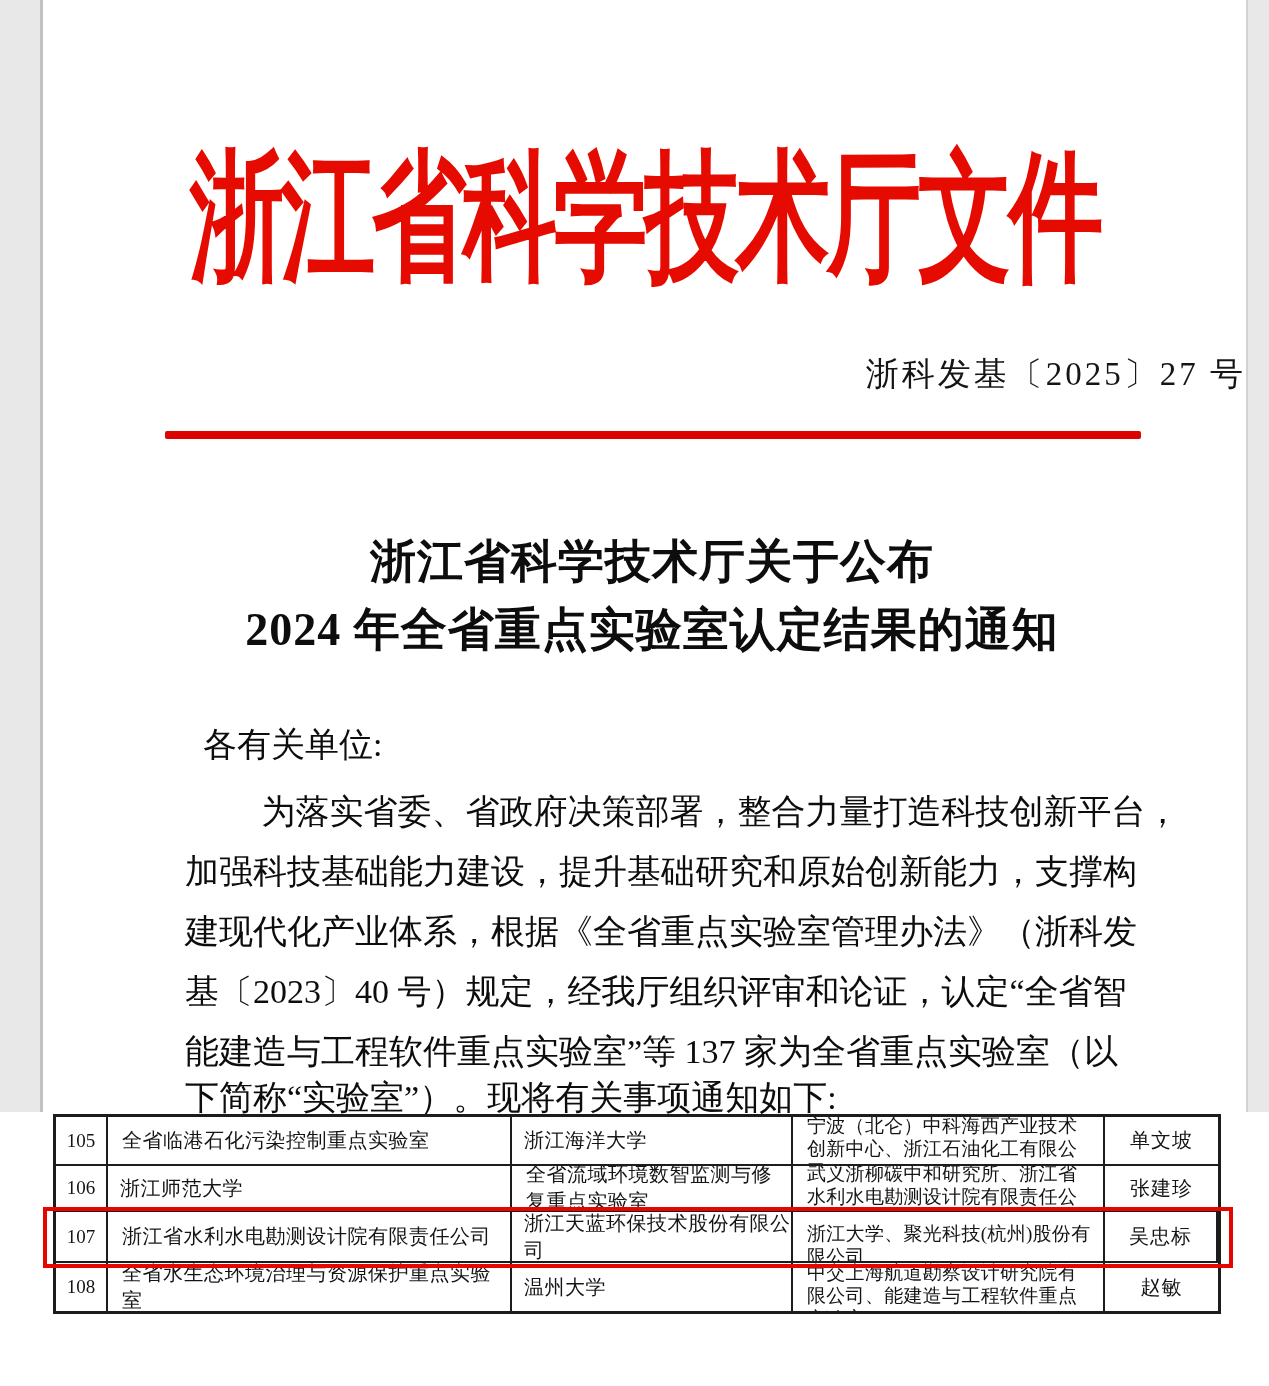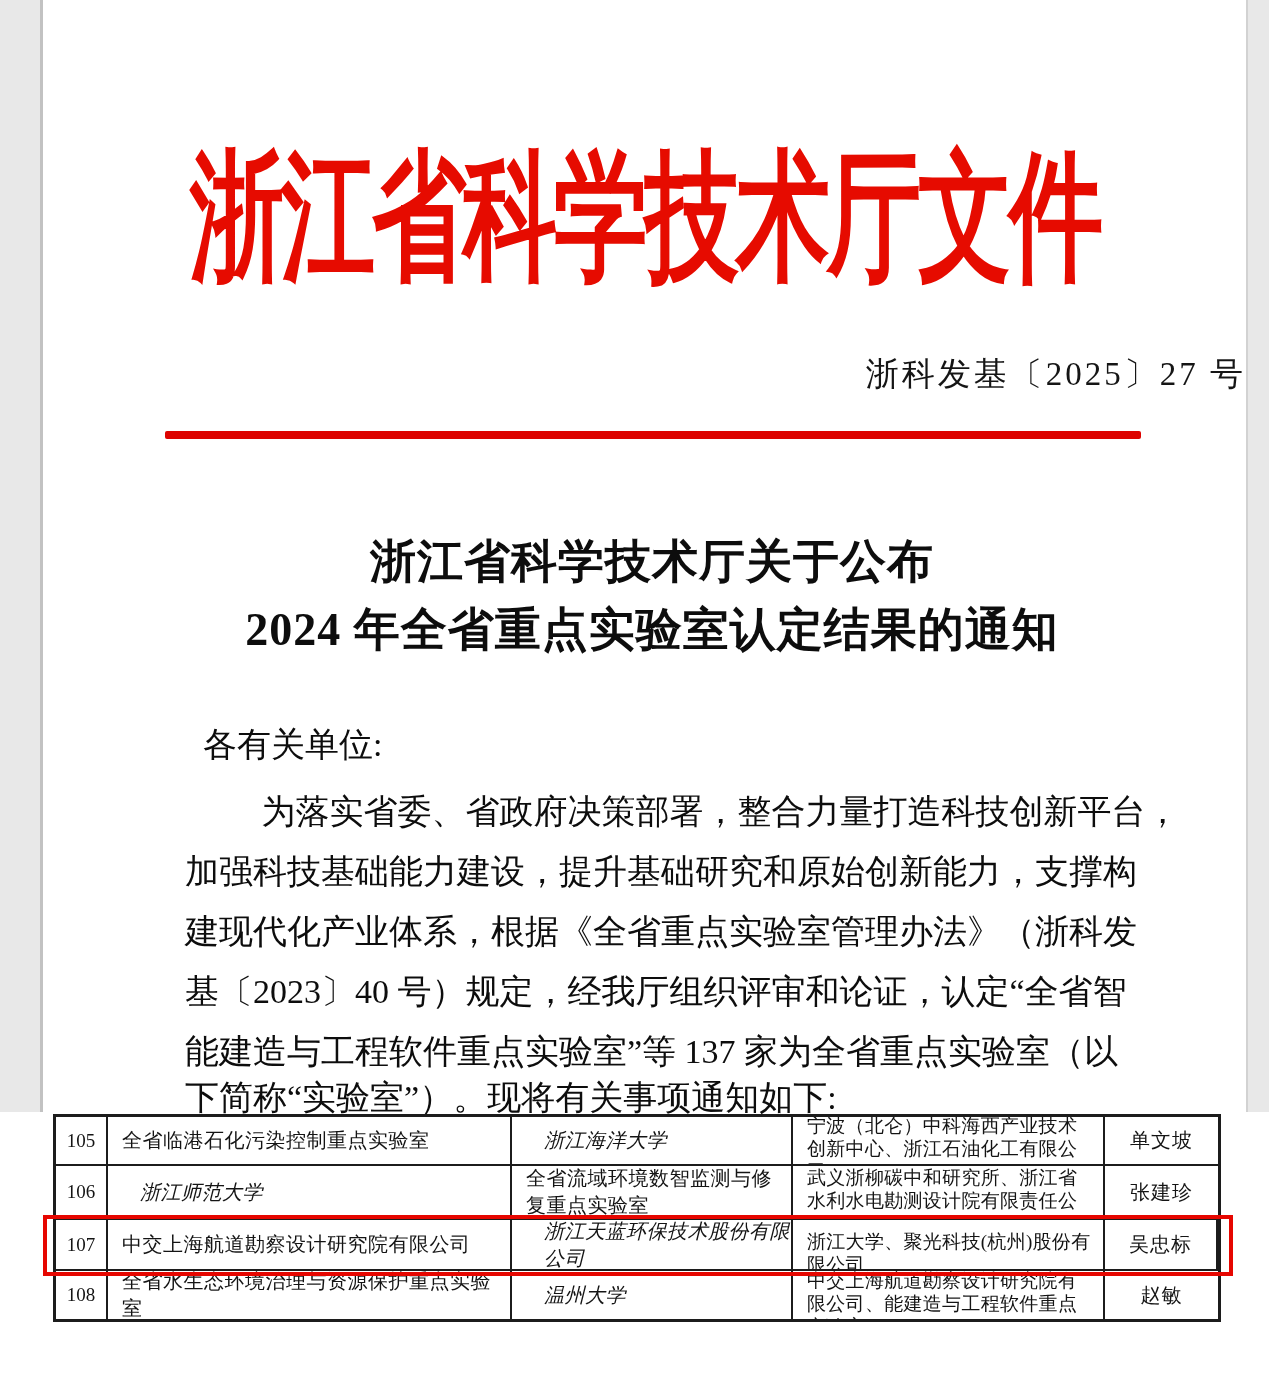--- a/index.html
+++ b/index.html
@@ -45,30 +45,30 @@
   .bl.first{text-indent:2.25em;}
   .bl.last{text-align-last:left;margin-top:-14px;}
 
   
   .tbl{
     position:absolute;top:1114px;left:53px;width:1162px;
     border:3px solid #1c1c1c;background:#fff;
     font-family:"Liberation Serif","DejaVu Serif",serif;
   }
   .tr{display:grid;grid-template-columns:52px 404px 281px 312px 1fr;}
-  .tr.r0{height:49px}.tr.r1{height:54px}.tr.r2{height:51px}.tr.r3{height:48px}
+  .tr.r0{height:49px}.tr.r1{height:46px}.tr.r2{height:51px}.tr.r3{height:48px}
   .td{
     border-right:2px solid #1c1c1c;border-bottom:2px solid #1c1c1c;
     display:flex;align-items:center;overflow:hidden;color:#141414;
   }
   .tr .td:last-child{border-right:none;}
   .tr:last-child .td{border-bottom:none;}
   .c-num{justify-content:center;font-size:19px;}
   .c-lab{padding-left:14px;font-size:20px;letter-spacing:.5px;}
-  .c-host{padding-left:32px;font-size:20px;letter-spacing:.5px;font-style:italic;}
+  .c-host{padding-left:12px;font-size:20px;letter-spacing:.5px;}
   .c-part{padding:18px 8px 2px 14px;font-size:19px;line-height:23px;letter-spacing:.3px;}
   .c-dir{justify-content:center;font-size:20px;letter-spacing:1px;}
   .tr.hl{position:relative;}
   .hl-box{
     position:absolute;left:-13px;right:-15px;top:-5px;bottom:-5px;
     border:4px solid #e60600;pointer-events:none;z-index:5;
   }
   .pageno{
     position:absolute;top:1398px;left:84px;
     font-size:29px;word-spacing:10px;color:#141414;
@@ -117,21 +117,21 @@
     <div class="tr r1">
       <div class="td c-num">106</div>
       <div class="td c-host">浙江师范大学</div>
       <div class="td c-lab">全省流域环境数智监测与修复重点实验室</div>
       <div class="td c-part">武义浙柳碳中和研究所、浙江省水利水电勘测设计院有限责任公司</div>
       <div class="td c-dir">张建珍</div>
     </div>
 
     <div class="tr r2 hl">
       <div class="td c-num">107</div>
-      <div class="td c-lab">中交上海航道勘察设计研究院有限公司</div>
+      <div class="td c-lab">浙江省水利水电勘测设计院有限责任公司</div>
       <div class="td c-host">浙江天蓝环保技术股份有限公司</div>
       <div class="td c-part">浙江大学、聚光科技(杭州)股份有限公司</div>
       <div class="td c-dir">吴忠标</div>
       <div class="hl-box"></div>
     </div>
 
     <div class="tr r3">
       <div class="td c-num">108</div>
       <div class="td c-lab">全省水生态环境治理与资源保护重点实验室</div>
       <div class="td c-host">温州大学</div>

